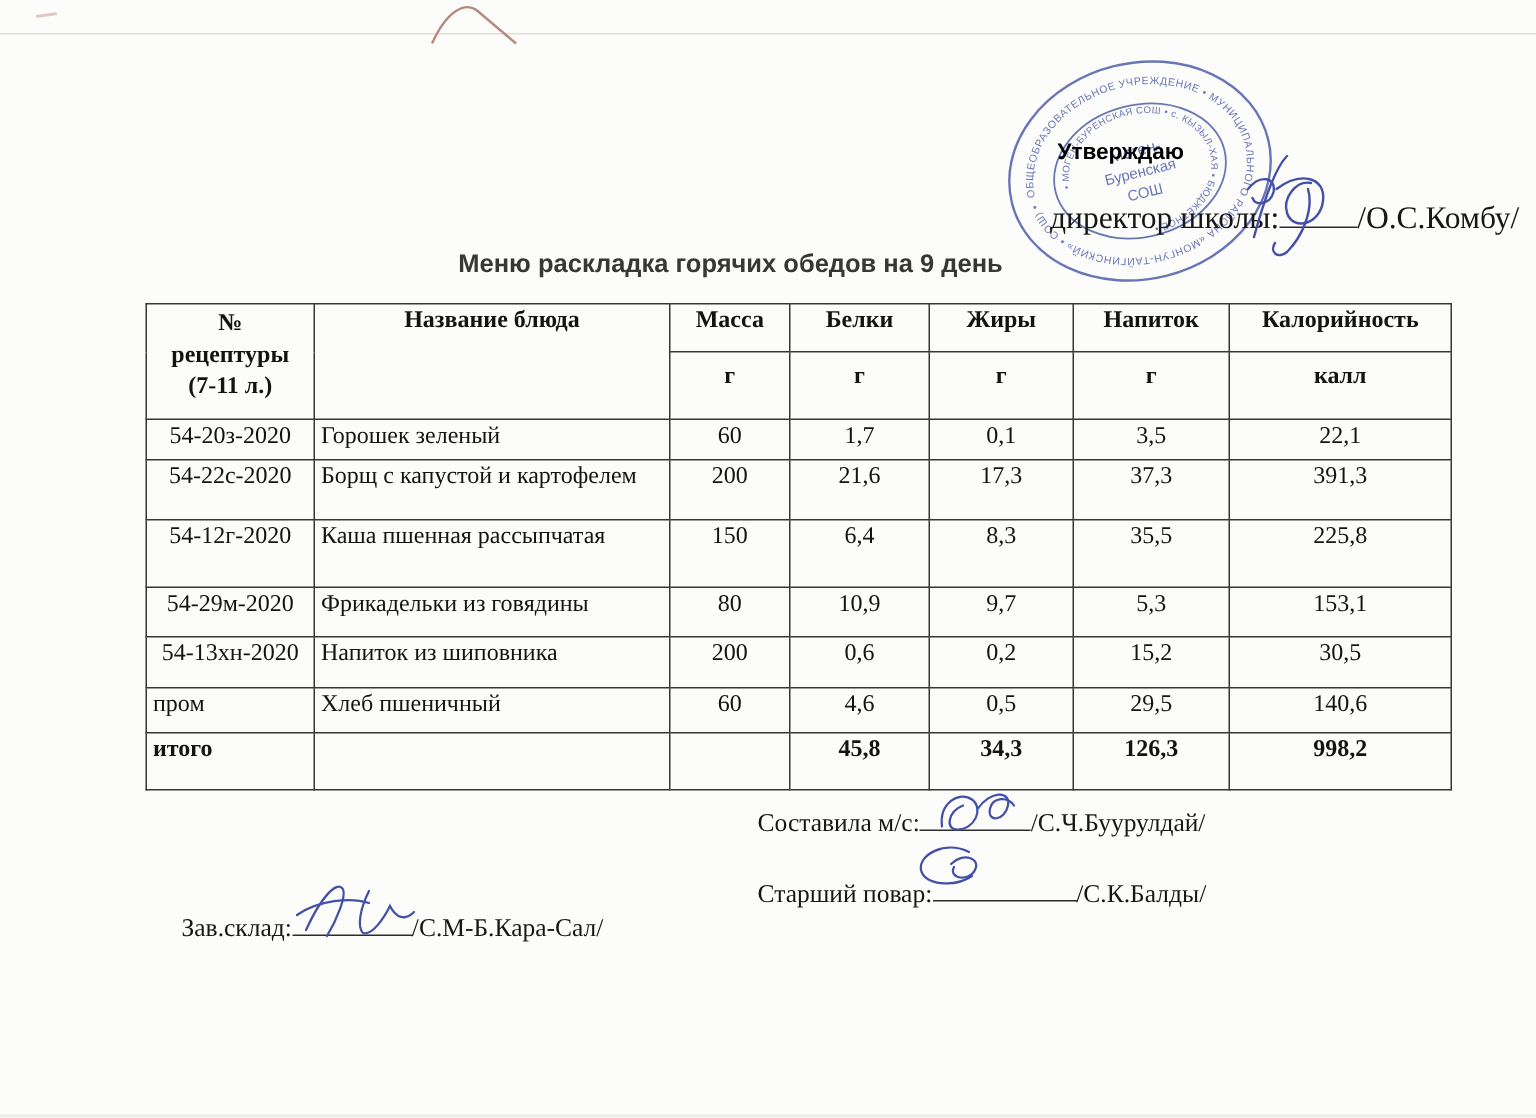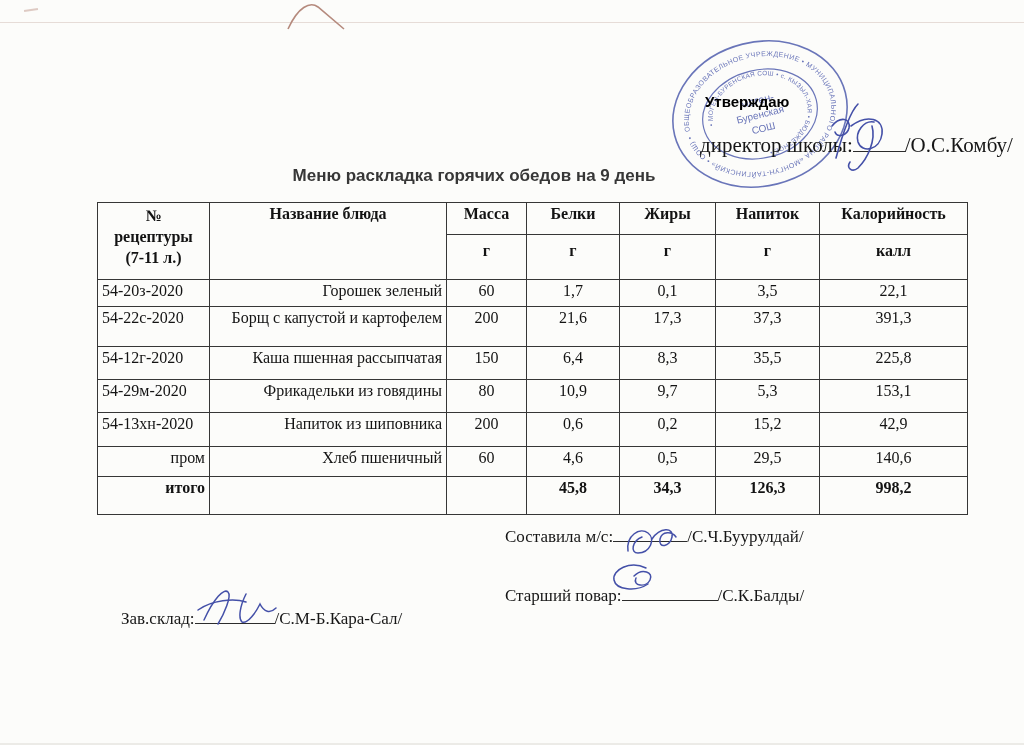--- a/index.html
+++ b/index.html
@@ -18,42 +18,42 @@
   .stamp{left:658px;top:22px;width:204px;height:184px;filter:blur(.3px);opacity:.82;}
   
   .approve{left:705px;top:93px;font-family:"Liberation Sans",sans-serif;font-weight:bold;font-size:15px;color:#000000;}
   .director-line{left:700px;top:133px;font-size:21px;display:flex;align-items:baseline;white-space:nowrap;}
   .sig-underline{display:inline-block;border-bottom:1.2px solid #2c2c2c;height:17px;}
   .u-dir{width:52px;}
   .u-comp{width:74px;}
   .u-chef{width:96px;}
   .u-wh{width:80px;}
   
-  .doc-title{left:4px;top:166px;width:940px;text-align:center;
+  .doc-title{left:17px;top:166px;width:940px;text-align:center;
     font-family:"Liberation Sans",sans-serif;font-weight:bold;font-size:17px;color:#373737;}
   
   table.menu{position:absolute;left:97px;top:202px;border-collapse:collapse;table-layout:fixed;width:870px;
     font-size:16px;color:#131313;}
   table.menu th,table.menu td{border:1.6px solid #363636;padding:2px 4px;vertical-align:top;overflow:hidden;}
   table.menu th{font-weight:bold;text-align:center;}
   th.h-recipe{white-space:pre-line;vertical-align:top;padding-top:4px;line-height:1.32;}
   tr.hdr1{height:32px;}
   tr.hdr2{height:45px;}
   tr.hdr2 th{vertical-align:top;padding-top:7px;font-weight:bold;}
-  td.c-recipe{text-align:left;padding-left:8px;}
-  td.c-dish{text-align:right;padding-left:10px;}
+  td.c-recipe{text-align:center;padding-left:8px;}
+  td.c-dish{text-align:left;padding-left:10px;}
   td.num{text-align:center;}
-  td.center{text-align:right;}
-  tr.r0{height:27px;} tr.r1{height:40px;} tr.r2{height:33px;}
+  td.center{text-align:left;}
+  tr.r0{height:27px;} tr.r1{height:40px;} tr.r2{height:45px;}
   tr.r3{height:33px;} tr.r4{height:34px;} tr.r5{height:30px;}
   tr.total{height:38px;font-weight:bold;}
   tr.total td{vertical-align:top;}
   
   .sig-line{font-size:17px;display:flex;align-items:baseline;white-space:nowrap;}
-  .l-comp{left:505px;top:524px;}
+  .l-comp{left:505px;top:536px;}
   .l-chef{left:505px;top:571px;margin-top:12px;}
   .l-wh{left:121px;top:606px;}
   .ink{stroke:#4450a8;fill:none;stroke-linecap:round;}
 </style>
 </head>
 <body>
 
 <div class="abs top-hairline"></div>
 <div class="abs tl-dash"></div>
 <div class="abs bottom-strip"></div>
@@ -163,21 +163,21 @@
     <td class="num">5,3</td>
     <td class="num">153,1</td>
   </tr>
   <tr class="r4">
     <td class="c-recipe">54-13хн-2020</td>
     <td class="c-dish">Напиток из шиповника</td>
     <td class="num">200</td>
     <td class="num">0,6</td>
     <td class="num">0,2</td>
     <td class="num">15,2</td>
-    <td class="num">42,9</td>
+    <td class="num">30,5</td>
   </tr>
   <tr class="r5">
     <td class="center">пром</td>
     <td class="c-dish">Хлеб пшеничный</td>
     <td class="num">60</td>
     <td class="num">4,6</td>
     <td class="num">0,5</td>
     <td class="num">29,5</td>
     <td class="num">140,6</td>
   </tr>

